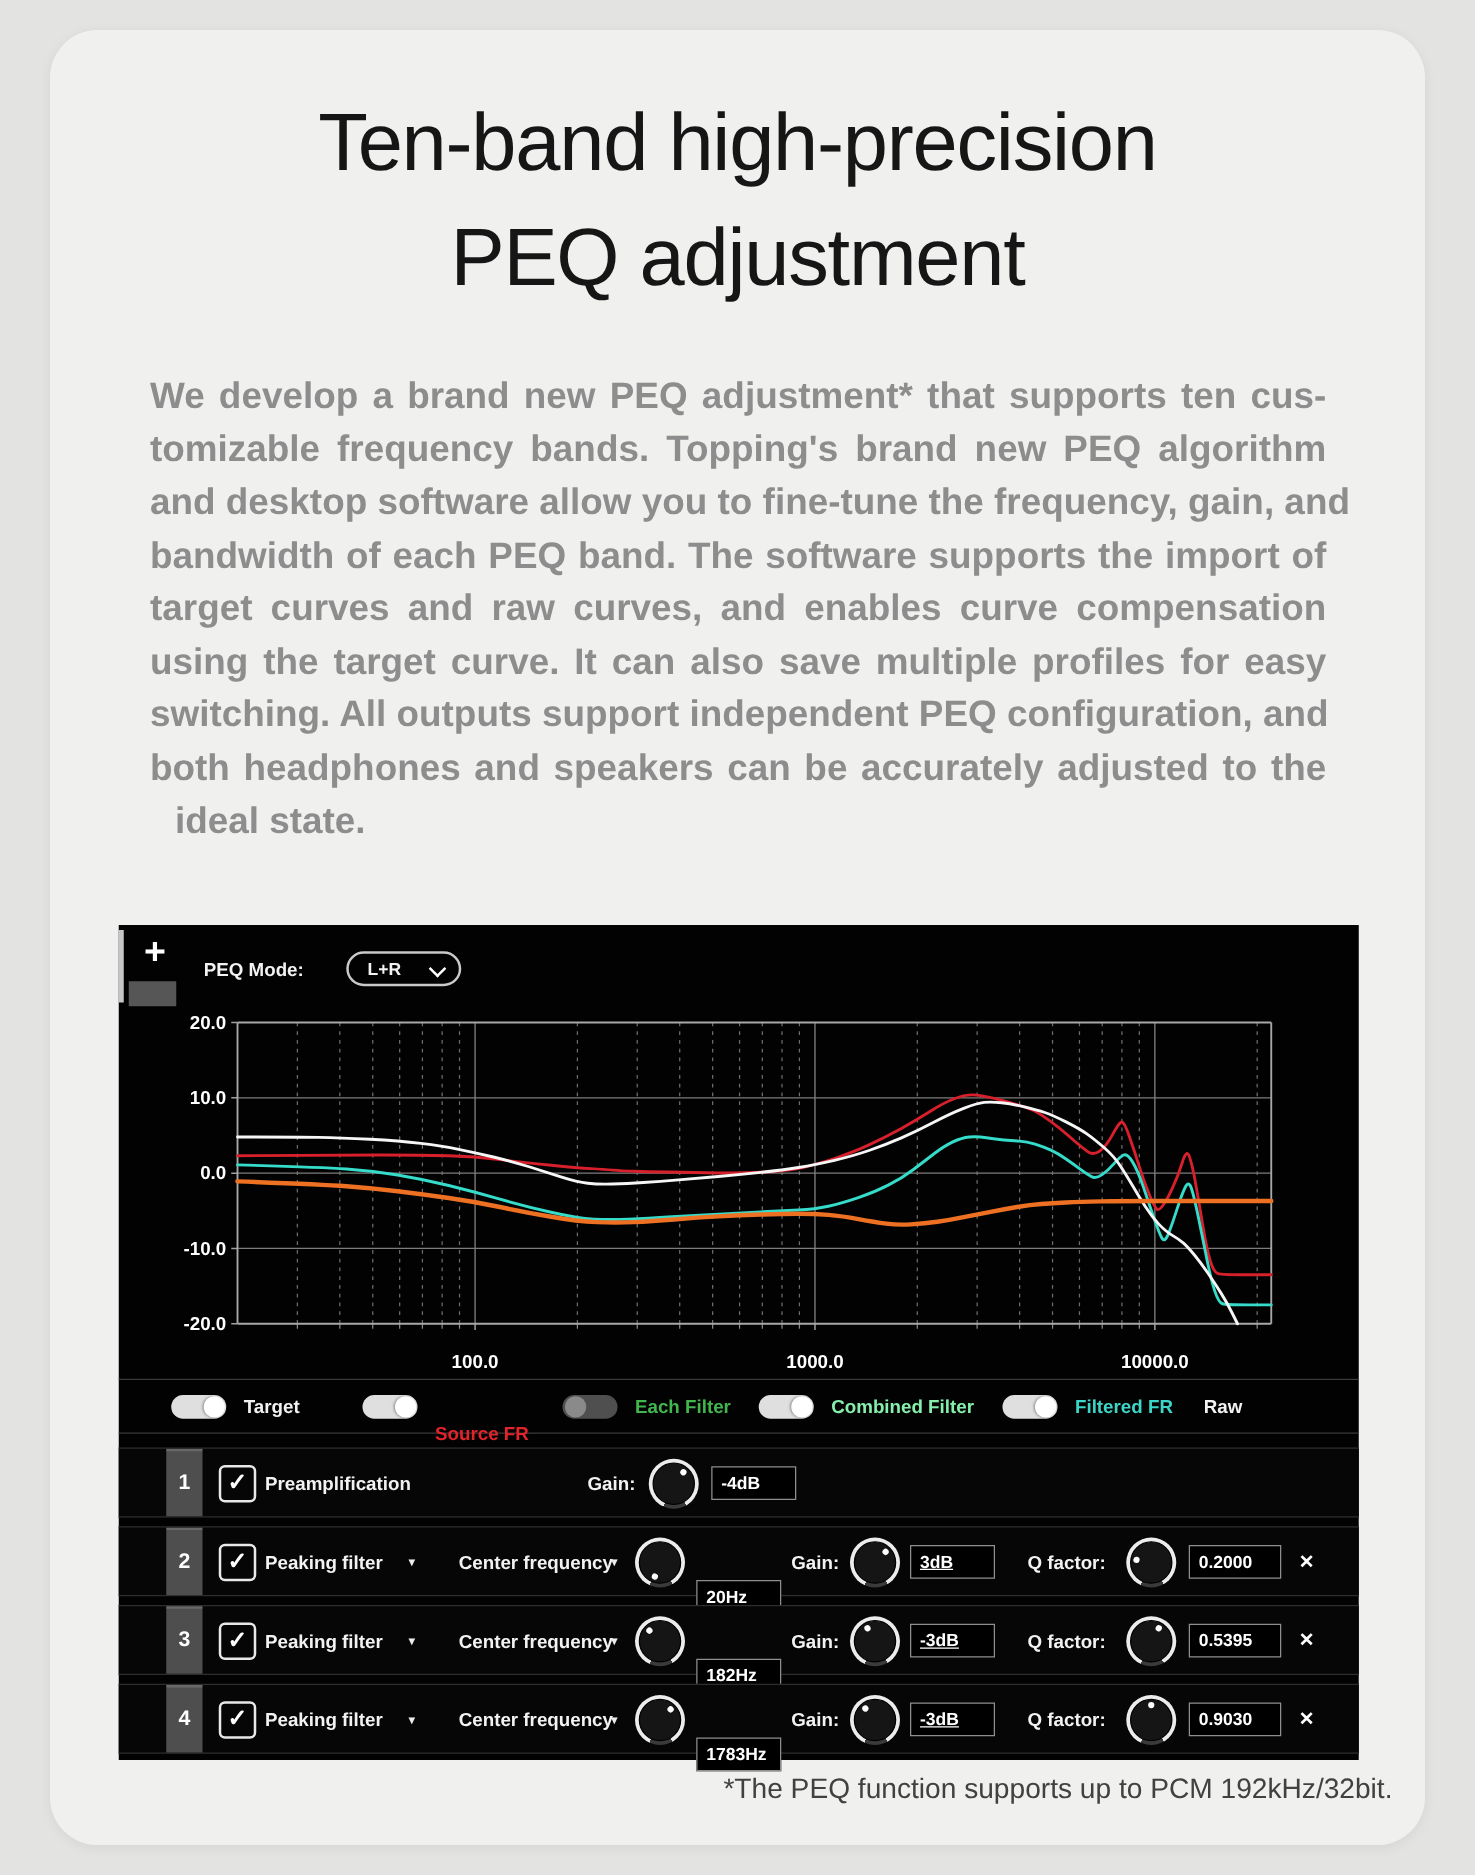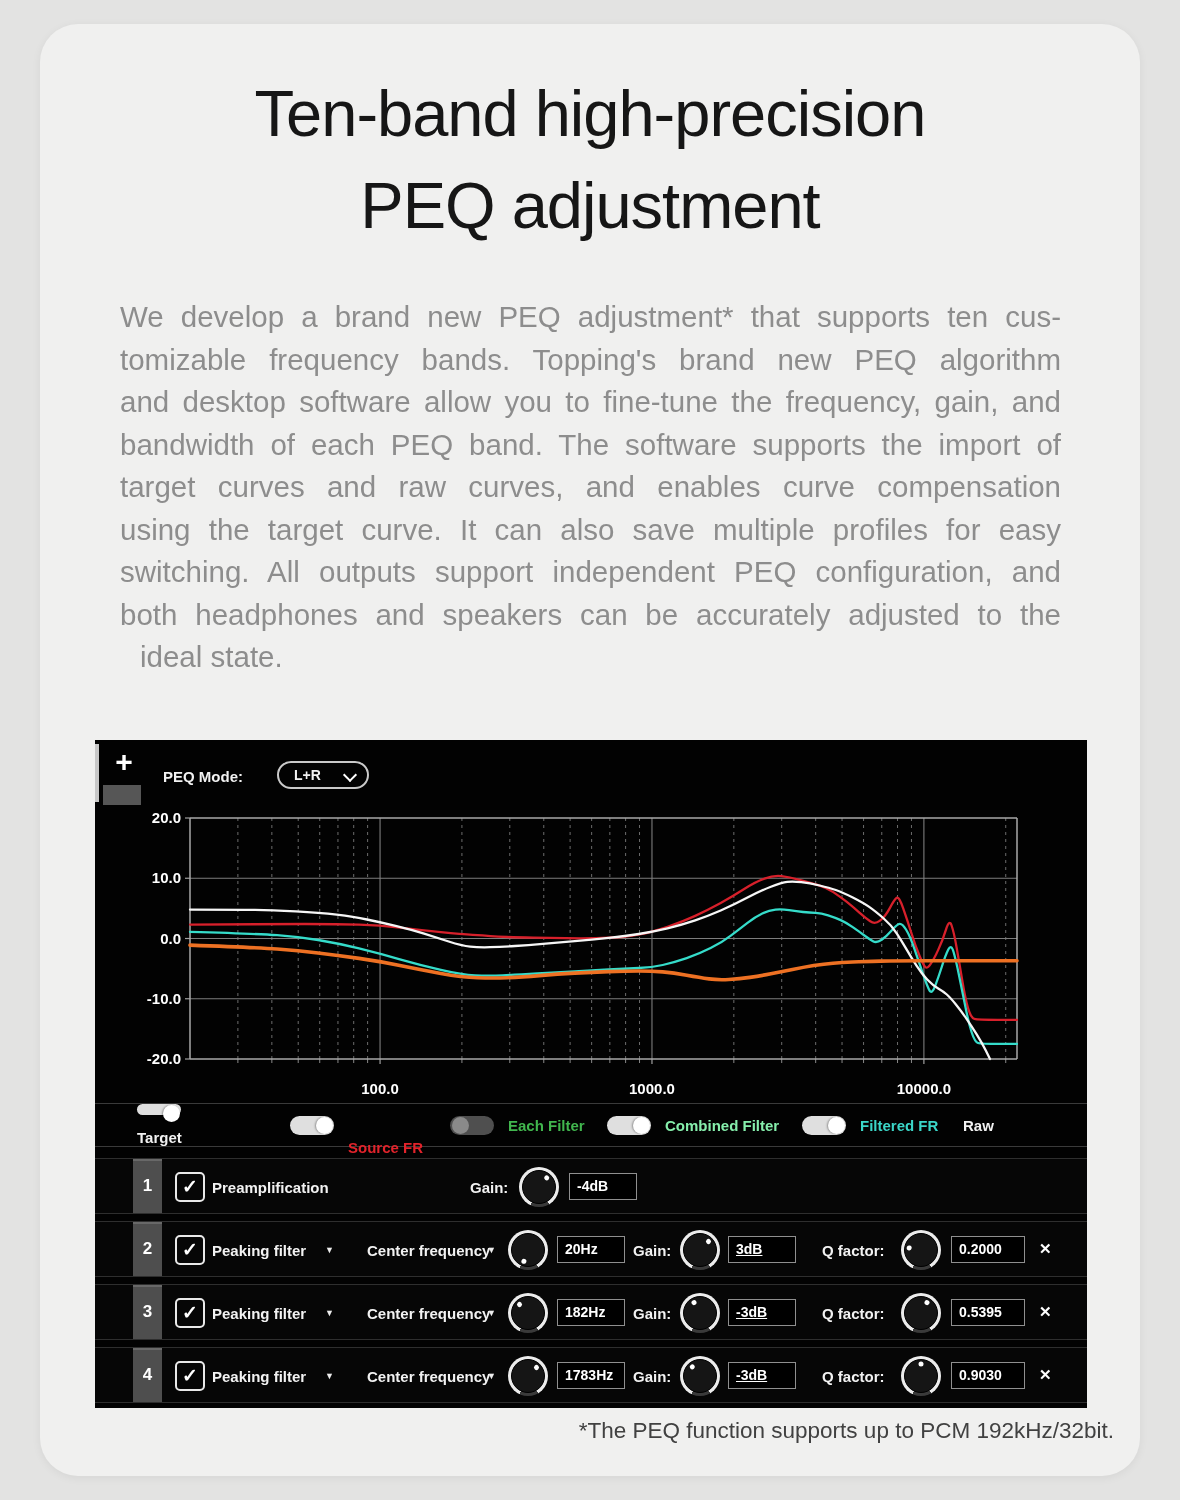--- a/index.html
+++ b/index.html
@@ -2,21 +2,21 @@
 <html><head>
 <meta charset="utf-8">
 <style>
   html,body{margin:0;padding:0;background:#e3e3e2;}
   #page{position:relative;width:1180px;height:1500px;overflow:hidden;font-family:"Liberation Sans",sans-serif;}
   #card{position:absolute;left:40px;top:24px;width:1100px;height:1452px;background:#f0f0ef;border-radius:38px;box-shadow:0 2px 10px rgba(0,0,0,0.06);}
   
   #title{position:absolute;left:0;top:68px;width:1180px;text-align:center;color:#161616;font-size:65px;line-height:1.42;font-weight:400;letter-spacing:-1px;}
   
   #desc{position:absolute;left:120px;top:296px;width:941px;color:#8d8d8d;font-size:29.5px;line-height:42.5px;}
-  #desc .pline{text-align:justify;text-align-last:justify;white-space:nowrap;}
+  #desc .pline{text-align:justify;text-align-last:justify;white-space:nowrap;font-weight:bold;}
   #desc .pline.last{text-align-last:left;margin-left:20px;}
   
   #panel{position:absolute;left:95px;top:740px;width:992px;height:668px;background:#020202;color:#f2f2f2;}
   #edge-sliver{position:absolute;left:0;top:4px;width:4px;height:58px;background:#c7c7c7;}
   #plus-btn{position:absolute;left:12px;top:6px;width:34px;height:34px;color:#fff;font-size:30px;font-weight:700;line-height:32px;text-align:center;}
   #tab-gray{position:absolute;left:8px;top:45px;width:38px;height:20px;background:#565656;}
   #peq-mode-label{position:absolute;left:68px;top:28px;font-size:15px;font-weight:700;}
   #peq-mode-select{position:absolute;left:148px;top:21px;width:92px;height:28px;border:2px solid #c9c9c9;border-radius:15px;box-sizing:border-box;margin-left:34px;}
   #peq-mode-value{position:absolute;left:15px;top:4px;font-size:14px;font-weight:700;}
   .chev{position:absolute;right:12px;top:7px;width:8px;height:8px;border-right:2.5px solid #fff;border-bottom:2.5px solid #fff;transform:rotate(45deg);}
@@ -37,21 +37,21 @@
   .frow{position:relative;width:992px;height:56px;margin-top:7px;background:#060606;border-top:1px solid #2e2e2e;border-bottom:1px solid #2e2e2e;box-sizing:border-box;}
   .frow > *{position:absolute;}
   .num{left:38px;top:0;width:29px;height:54px;background:#4e4e4e;color:#fff;font-size:17px;font-weight:700;display:flex;align-items:center;justify-content:center;box-shadow:inset 0 2px 0 rgba(255,255,255,0.15);}
   .chk{left:80px;top:13px;width:26px;height:26px;border:2.5px solid #e9e9e9;border-radius:5px;color:#fff;font-size:19px;font-weight:700;line-height:25px;text-align:center;}
   .flabel{left:117px;top:20px;font-size:15px;font-weight:700;white-space:nowrap;}
   .caret{top:23px;font-size:9px;color:#ececec;}
   .c1{left:230px;}
   .cflabel{left:272px;top:20px;font-size:15px;font-weight:700;white-space:nowrap;}
   .c2{left:392px;}
   .vbox{top:14px;height:27px;background:#000;border:1.5px solid #8f8f8f;box-sizing:border-box;color:#fff;font-size:14px;font-weight:700;line-height:24px;padding-left:7px;}
-  .v-freq{left:462px;width:68px;}
+  .v-freq{left:462px;width:68px;margin-top:28px;}
   .glabel{left:538px;top:20px;font-size:15px;font-weight:700;}
   .v-gain{left:633px;width:68px;text-decoration:underline;}
   .qlabel{left:727px;top:20px;font-size:15px;font-weight:700;}
   .v-q{left:856px;width:74px;}
   .g-pre{left:375px;top:20px;font-size:15px;font-weight:700;}
   .v-pre{left:474px;width:68px;}
   .close{left:944px;top:18px;font-size:15px;font-weight:700;color:#fff;}
   
   .knob{width:40px;height:40px;top:8px;}
   .k1{left:413px;} .k2{left:585px;} .k3{left:806px;} .k-pre{left:424px;}
@@ -170,21 +170,21 @@
           <text x="285.0603616253569" y="292" fill="#ffffff" font-size="15" font-weight="700" font-family="&quot;Liberation Sans&quot;,sans-serif" text-anchor="middle">100.0</text>
           <text x="556.9752656217069" y="292" fill="#ffffff" font-size="15" font-weight="700" font-family="&quot;Liberation Sans&quot;,sans-serif" text-anchor="middle">1000.0</text>
           <text x="828.8901696180569" y="292" fill="#ffffff" font-size="15" font-weight="700" font-family="&quot;Liberation Sans&quot;,sans-serif" text-anchor="middle">10000.0</text>
           <path d="M95.0,122.6 Q176.9,122.0 209.9,122.0 Q242.9,122.0 264.0,122.6 Q285.1,123.2 304.9,125.7 Q324.8,128.1 345.9,130.2 Q366.9,132.3 377.7,132.9 Q388.4,133.5 395.4,134.1 Q402.4,134.7 412.4,135.0 Q422.4,135.3 438.5,135.6 Q454.5,135.9 470.5,136.2 Q486.4,136.5 500.6,136.2 Q514.9,135.9 526.3,135.0 Q537.8,134.1 547.4,132.0 Q557.0,129.9 572.5,124.8 Q588.0,119.6 600.2,113.9 Q612.5,108.2 625.7,101.0 Q638.8,93.7 649.6,86.8 Q660.4,79.9 669.5,76.6 Q678.6,73.2 686.4,74.1 Q694.3,75.0 704.5,77.8 Q714.6,80.5 723.3,83.2 Q731.9,85.9 738.3,90.1 Q744.6,94.3 751.5,99.7 Q758.3,105.2 764.4,110.6 Q770.5,116.0 775.2,119.3 Q779.8,122.6 785.0,118.7 Q790.1,114.8 794.8,106.1 Q799.5,97.3 801.8,95.8 Q804.0,94.3 808.2,106.4 Q812.4,118.4 816.4,131.1 Q820.3,143.7 824.6,154.0 Q828.9,164.2 830.6,165.4 Q832.4,166.6 835.7,161.8 Q839.1,157.0 843.2,147.9 Q847.4,138.9 850.9,127.8 Q854.3,116.6 856.6,123.5 Q859.0,130.5 861.6,145.5 Q864.3,160.6 867.3,178.7 Q870.3,196.8 873.1,206.4 Q876.0,216.0 879.4,216.9 Q882.9,217.8 902.5,217.8 L922.0,217.8" fill="none" stroke="#d7202b" stroke-width="2.3" stroke-linejoin="round" stroke-linecap="round"></path>
           <path d="M95.0,129.9 Q161.1,131.7 182.1,133.2 Q203.2,134.7 223.1,138.0 Q242.9,141.3 264.0,146.4 Q285.1,151.6 304.9,157.3 Q324.8,163.0 345.9,167.8 Q366.9,172.7 380.1,173.3 Q393.3,173.9 407.8,173.3 Q422.4,172.7 442.5,171.4 Q462.7,170.2 479.7,169.3 Q496.7,168.4 513.6,167.5 Q530.6,166.6 543.8,166.0 Q557.0,165.4 567.7,163.0 Q578.5,160.6 591.7,156.1 Q604.9,151.6 615.6,146.1 Q626.4,140.7 635.5,133.8 Q644.6,126.9 652.5,120.8 Q660.4,114.8 667.3,111.5 Q674.3,108.2 680.5,107.6 Q686.7,107.0 694.1,108.2 Q701.5,109.4 708.1,110.0 Q714.6,110.6 720.5,110.9 Q726.4,111.2 733.1,113.3 Q739.7,115.4 745.7,118.1 Q751.7,120.8 758.1,125.4 Q764.6,129.9 769.4,133.5 Q774.3,137.1 778.0,139.2 Q781.6,141.3 786.7,137.7 Q791.7,134.1 796.4,128.7 Q801.1,123.2 804.0,122.0 Q806.9,120.8 811.0,127.5 Q815.1,134.1 819.6,147.3 Q824.1,160.6 828.2,172.6 Q832.4,184.7 834.6,188.6 Q836.9,192.5 840.1,184.1 Q843.3,175.7 846.9,164.5 Q850.4,153.4 853.3,147.6 Q856.2,141.9 858.5,149.8 Q860.8,157.6 863.9,172.7 Q866.9,187.7 870.3,204.3 Q873.6,220.8 876.7,230.5 Q879.9,240.1 882.9,241.0 Q885.9,241.9 903.9,241.9 L922.0,241.9" fill="none" stroke="#35dcca" stroke-width="2.3" stroke-linejoin="round" stroke-linecap="round"></path>
           <path d="M95.0,107.6 Q142.9,107.6 159.9,107.9 Q176.9,108.2 200.8,109.4 Q224.7,110.6 241.7,112.7 Q258.7,114.8 271.9,117.5 Q285.1,120.2 300.6,123.8 Q316.0,127.5 328.3,131.4 Q340.6,135.3 353.7,139.5 Q366.9,143.7 375.2,144.6 Q383.4,145.5 395.0,145.2 Q406.6,144.9 419.8,144.0 Q433.0,143.1 447.8,141.9 Q462.7,140.7 479.7,139.2 Q496.7,137.7 513.6,135.9 Q530.6,134.1 543.8,132.0 Q557.0,129.9 572.5,126.3 Q588.0,122.6 600.2,118.4 Q612.5,114.2 625.7,108.5 Q638.8,102.8 652.0,95.8 Q665.2,88.9 675.9,84.7 Q686.7,80.5 692.3,79.9 Q698.0,79.3 706.3,80.2 Q714.6,81.1 724.6,83.5 Q734.6,85.9 740.8,88.0 Q747.0,90.1 757.8,95.5 Q768.6,101.0 774.2,104.9 Q779.8,108.8 788.2,116.0 Q796.5,123.2 801.7,131.4 Q806.9,139.5 811.7,147.6 Q816.4,155.8 821.5,163.6 Q826.5,171.4 832.2,177.5 Q838.0,183.5 843.2,186.5 Q848.4,189.5 851.8,192.5 Q855.2,195.5 860.7,202.2 Q866.1,208.8 871.4,216.6 Q876.8,224.5 881.7,232.3 Q886.6,240.1 890.8,248.6 L895.0,257.0" fill="none" stroke="#f6f6f6" stroke-width="2.3" stroke-linejoin="round" stroke-linecap="round"></path>
           <path d="M95.0,143.1 Q161.1,145.5 182.1,147.0 Q203.2,148.6 223.1,151.0 Q242.9,153.4 264.0,156.4 Q285.1,159.4 304.9,163.6 Q324.8,167.8 345.9,171.4 Q366.9,175.1 382.4,175.7 Q397.9,176.3 412.0,175.7 Q426.1,175.1 444.4,173.6 Q462.7,172.0 479.7,171.1 Q496.7,170.2 513.6,169.6 Q530.6,169.0 543.8,169.0 Q557.0,169.0 567.7,169.9 Q578.5,170.8 591.7,173.3 Q604.9,175.7 614.0,176.9 Q623.1,178.1 633.8,177.5 Q644.6,176.9 654.9,175.4 Q665.2,173.9 675.9,171.7 Q686.7,169.6 697.5,167.5 Q708.2,165.4 718.7,163.6 Q729.2,161.8 738.1,161.2 Q747.0,160.6 757.8,160.0 Q768.6,159.4 785.6,159.1 Q802.5,158.8 826.5,158.8 Q850.4,158.8 886.2,158.8 L922.0,158.8" fill="none" stroke="#ee7123" stroke-width="3.6" stroke-linejoin="round" stroke-linecap="round"></path>
         </svg></div>
 
     <div id="toggle-row">
-        <div class="tg-item" style="left: 42px; flex-direction: column;">
+        <div class="tg-item" style="left: 42px;">
           <div class="pill on">
             <div class="kn"></div>
           </div>
           <span class="tg-label" style="color: rgb(242, 242, 242);">Target</span>
         </div>
         <div class="tg-item" style="left: 195px;">
           <div class="pill on">
             <div class="kn"></div>
           </div>
           <span class="tg-label" style="color: rgb(226, 35, 43); margin-top: 44px;">Source FR</span>

